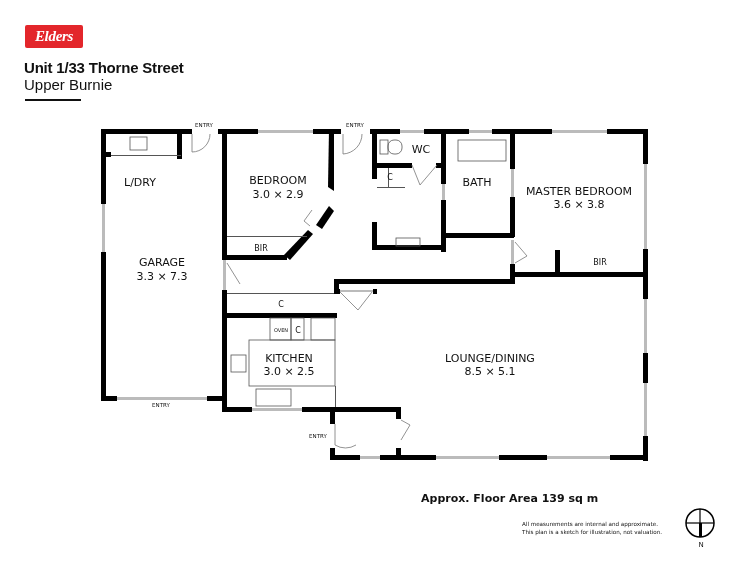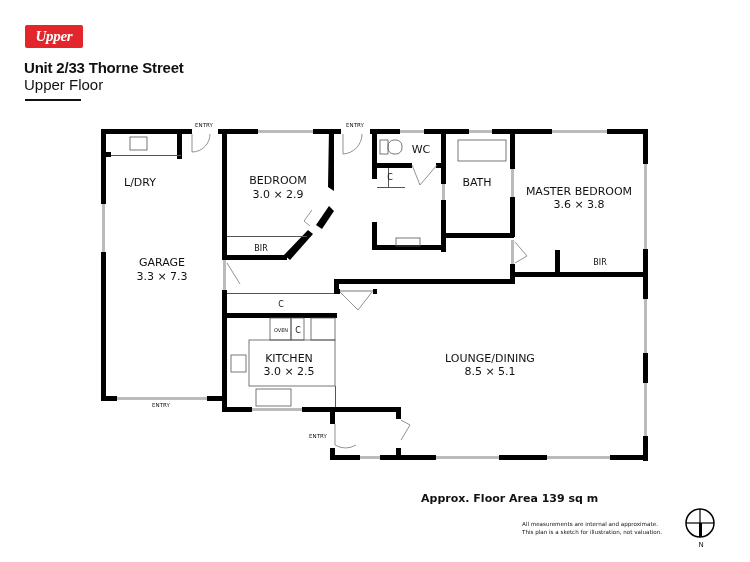--- a/index.html
+++ b/index.html
@@ -11,24 +11,24 @@
   .rule{position:absolute;left:25px;top:99px;width:56px;height:2px;background:#111;}
   svg{position:absolute;left:0;top:0;}
   .lbl{font-family:"DejaVu Sans",sans-serif;fill:#111;}
   .area{position:absolute;left:421px;top:472px;font-size:11px;font-weight:bold;font-family:"DejaVu Sans",sans-serif;margin-top:20px;}
   .disc{position:absolute;left:522px;top:520px;font-size:5.6px;line-height:8px;font-family:"DejaVu Sans",sans-serif;}
 </style>
 </head>
 <body>
 
 <div class="logo">
-    <span>Upper</span>
+    <span>Elders</span>
   </div>
-<div class="title">Unit 2/33 Thorne Street</div>
-<div class="suburb">Upper Floor</div>
+<div class="title">Unit 1/33 Thorne Street</div>
+<div class="suburb">Upper Burnie</div>
 <div class="rule"></div>
 
 <svg width="750" height="562" viewBox="0 0 750 562">
   <g fill="#000">
 
     <rect x="101" y="129" width="91" height="5"></rect>
     <rect x="218" y="129" width="40" height="5"></rect>
     <rect x="313" y="129" width="28" height="5"></rect>
     <rect x="370" y="129" width="30" height="5"></rect>
     <rect x="424" y="129" width="45" height="5"></rect>

